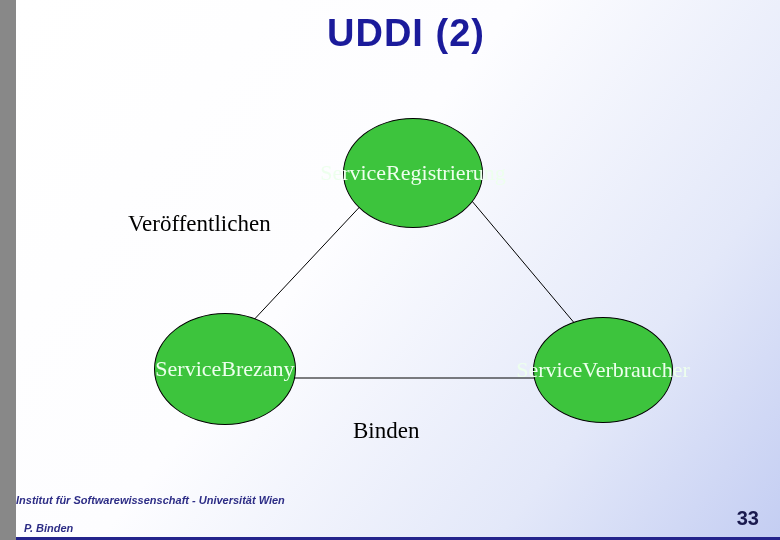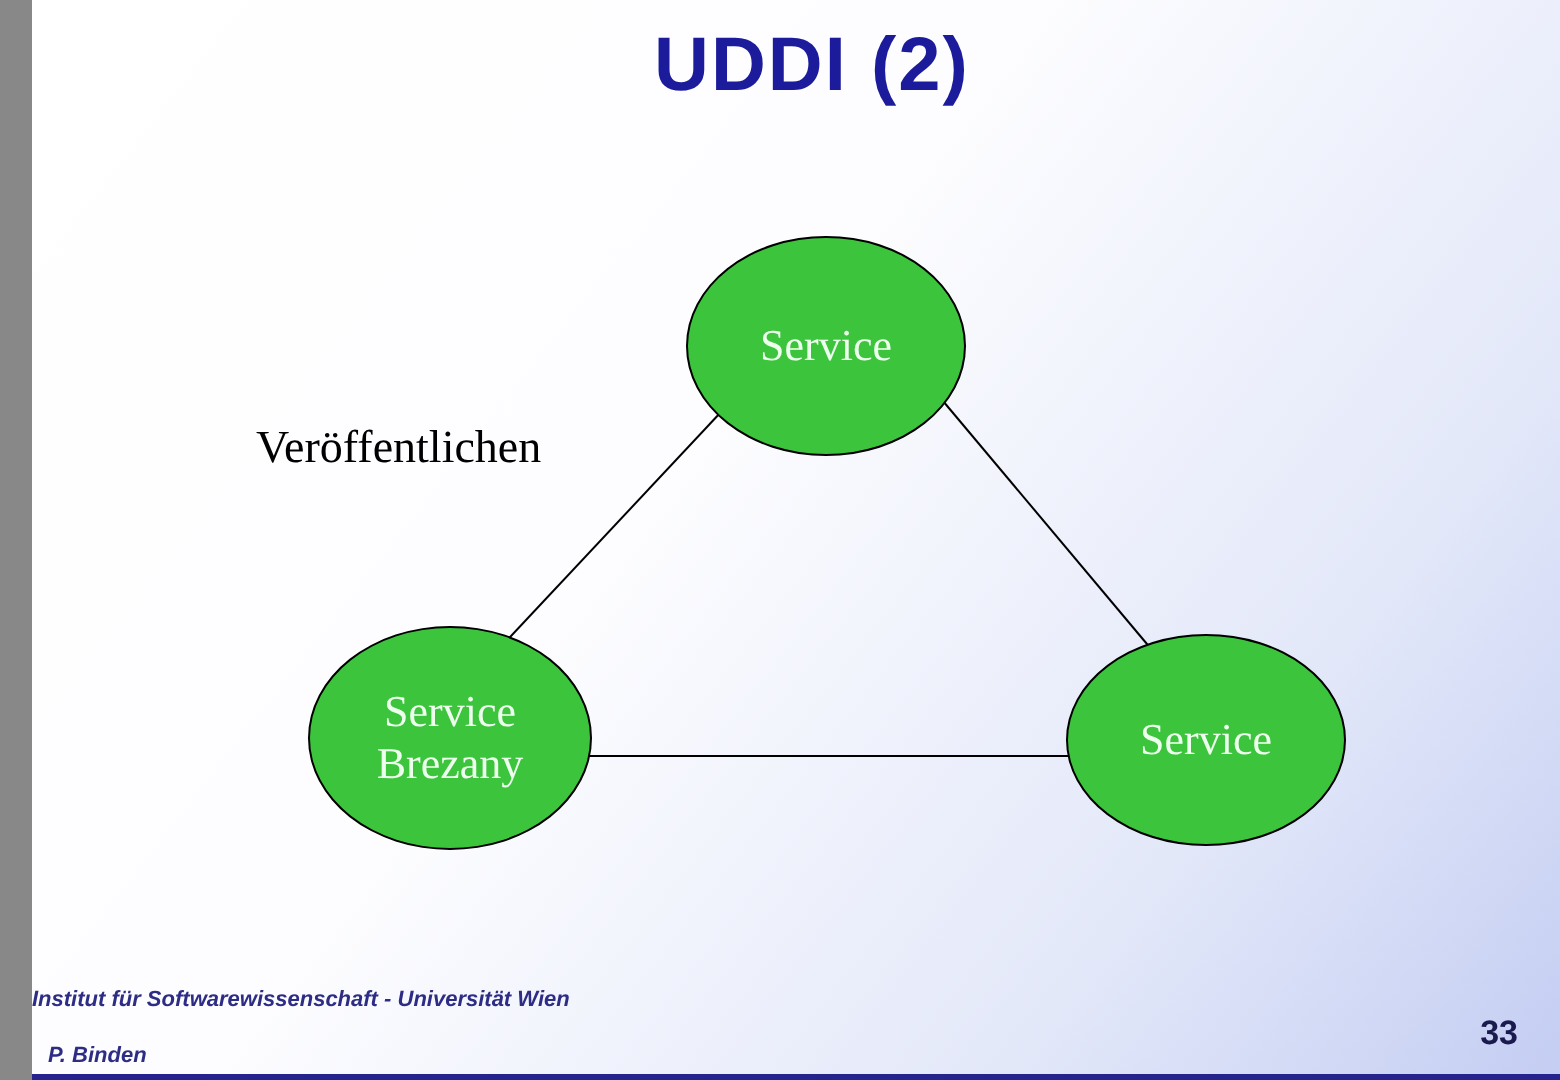--- a/index.html
+++ b/index.html
@@ -35,21 +35,21 @@
     left: 0;
     z-index: 0;
   }
   .node {
     position: absolute;
     z-index: 1;
     background: #3dc43d;
     border: 1.5px solid #000000;
     border-radius: 50%;
     display: flex;
-    flex-direction: column;
+    flex-direction: row;
     align-items: center;
     justify-content: center;
     text-align: left;
     font-family: "Liberation Serif", serif;
     font-size: 22px;
     line-height: 26px;
     color: #edffed;
     box-sizing: border-box;
   }
   .node span { display: block; }
@@ -84,21 +84,21 @@
     text-align: left;
     font-size: 11px;
     font-weight: 700;
     font-style: italic;
     color: #2d2d86;
   }
   .page-number {
     position: absolute;
     right: 37px;
     top: 507px;
-    font-size: 17px;
+    font-size: 20px;
     font-weight: 700;
     color: #1a1a4e;
   }
   .bottom-bar {
     position: absolute;
     left: 0;
     bottom: 0;
     width: 100%;
     height: 3px;
     background: #24248c;
@@ -112,34 +112,37 @@
   <h1 class="slide-title">UDDI (2)</h1>
 
   <svg class="edges" width="780" height="540">
     <line x1="352" y1="198" x2="233" y2="325" stroke="#000000" stroke-width="1"></line>
     <line x1="445" y1="188" x2="560" y2="325" stroke="#000000" stroke-width="1"></line>
     <line x1="250" y1="378" x2="545" y2="378" stroke="#000000" stroke-width="1"></line>
   </svg>
 
   <div class="node node-registry">
     <span>Service</span>
+    <span>Registrierung</span>
   </div>
 
   <div class="node node-provider">
     <span>Service</span>
     <span>Brezany</span>
   </div>
 
   <div class="node node-consumer">
     <span>Service</span>
+    <span>Verbraucher</span>
   </div>
 
   <div class="edge-label label-publish">Veröffentlichen</div>
 
 
+  <div class="edge-label label-bind">Binden</div>
 
   <div class="footer-author">P. Binden</div>
 
   <div class="footer-institute">Institut für Softwarewissenschaft - Universität Wien</div>
 
   <div class="page-number">33</div>
 
   <div class="bottom-bar"></div>
 
 </div>

